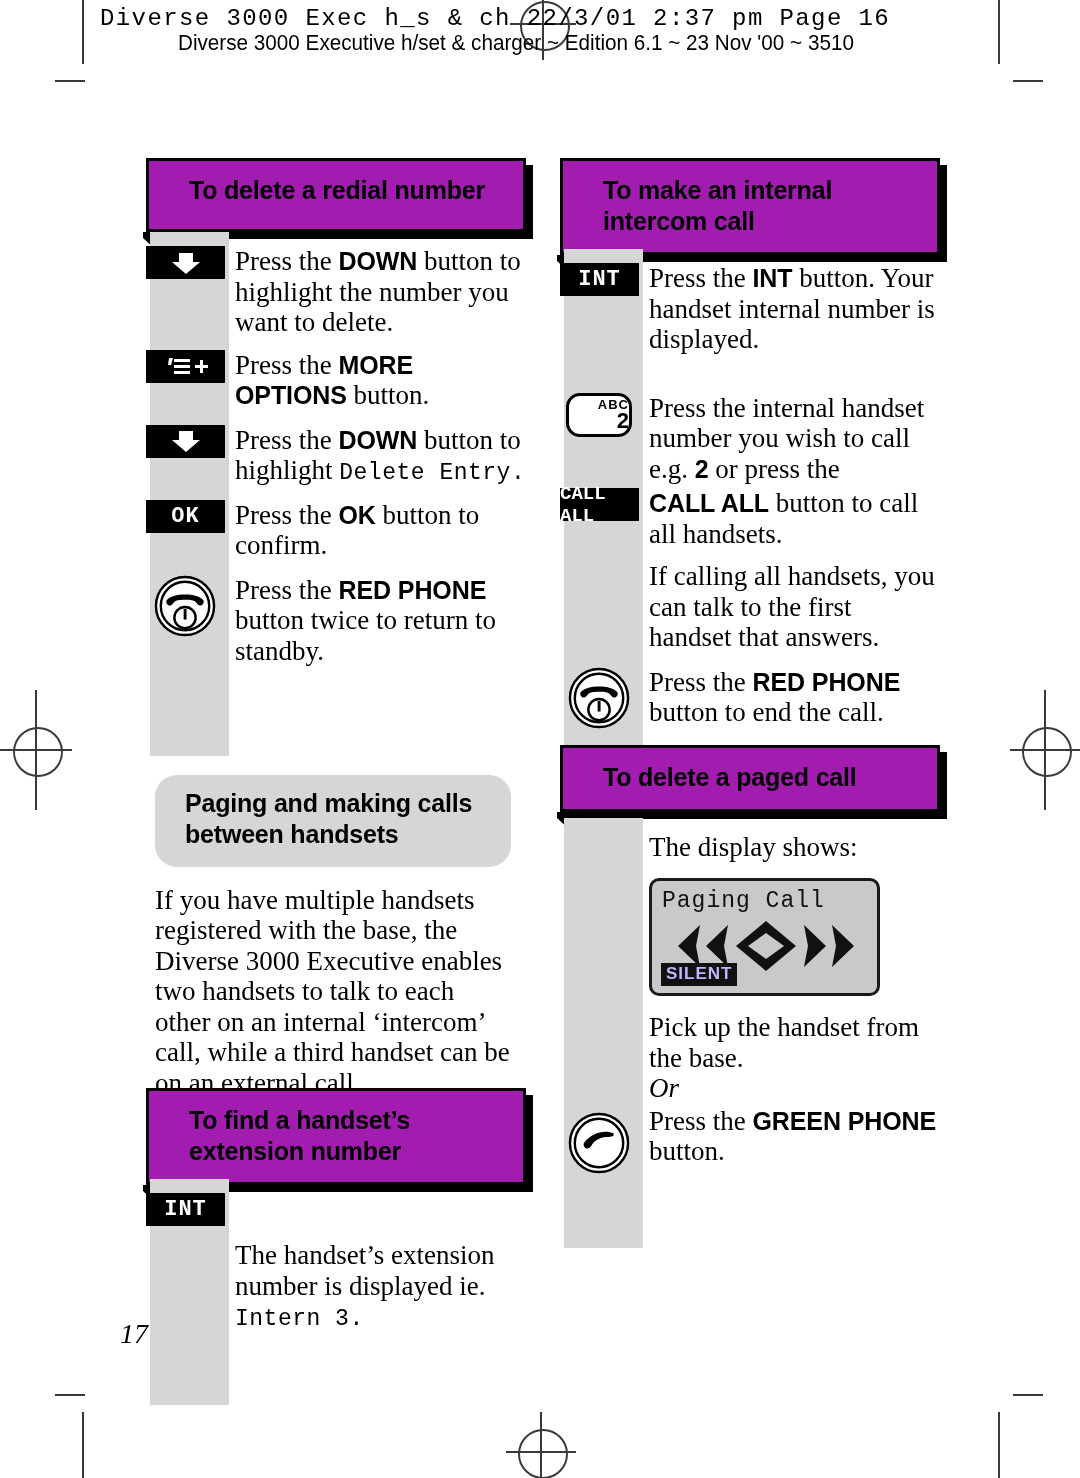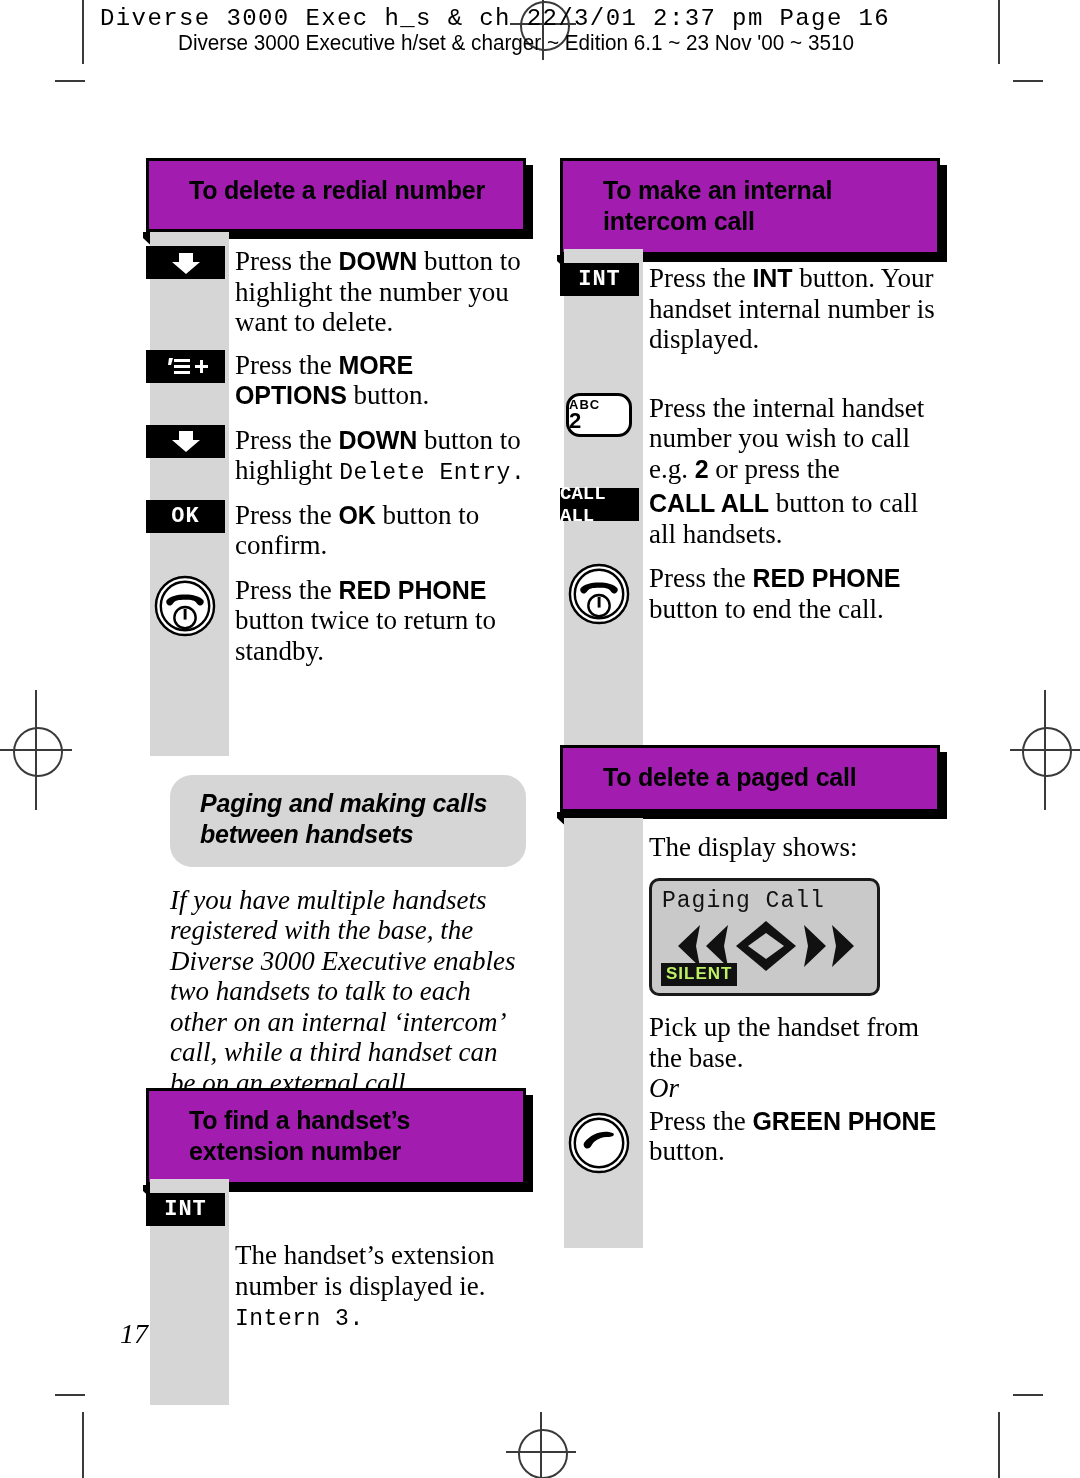--- a/index.html
+++ b/index.html
@@ -70,39 +70,39 @@
   
   .kblack{
     background:#000;color:#fff;width:79px;height:33px;
     display:flex;align-items:center;justify-content:center;
     font-family:"Liberation Mono",monospace;font-weight:bold;
     font-size:22px;letter-spacing:1px;box-sizing:border-box;
   }
   .kblack.small{font-size:19px;letter-spacing:0px;}
   .kround{
     width:66px;height:44px;border:3px solid #000;border-radius:14px;background:#fff;
-    box-sizing:border-box;display:flex;flex-direction:column;align-items:flex-start;
+    box-sizing:border-box;display:flex;flex-direction:column;align-items:flex-end;
     justify-content:center;line-height:1;margin-left:6px;
   }
   .kround .abc{font-family:"Liberation Sans",sans-serif;font-size:13px;font-weight:bold;letter-spacing:1px;}
   .kround .num{font-family:"Liberation Sans",sans-serif;font-size:22px;font-weight:bold;margin-top:-1px;}
   .kcirc{width:62px;height:62px;margin-left:8px;}
 
   
   .lcd{
     width:231px;height:118px;background:#c9c9c9;border:3px solid #1a1a1a;
     border-radius:10px;box-sizing:border-box;position:relative;margin-left:6px;
   }
   .lcd .line1{
     position:absolute;left:10px;top:7px;font-family:"Liberation Mono",monospace;
     font-size:23px;letter-spacing:1px;color:#111;
   }
   .lcd .anim{position:absolute;left:14px;top:40px;}
   .lcd .silent{
-    position:absolute;left:9px;bottom:7px;background:#111;color:#bef264;
+    position:absolute;left:9px;bottom:7px;background:#111;color:#c4b5fd;
     font-family:"Liberation Sans",sans-serif;font-weight:bold;font-size:17px;
     letter-spacing:1px;padding:1px 5px 2px 5px;
   }
 
   
   .pageno{position:absolute;left:120px;top:1318px;font-size:28px;font-style:italic;}
 </style>
 </head>
 <body>
 
@@ -211,21 +211,21 @@
             <path d="M13,26 c6,-8 32,-8 38,0 c1.5,3 -2,7 -5,5 c-2,-1.4 -2.5,-4 -6,-4.8 c-4,-0.9 -12,-0.9 -16,0 c-3.5,0.8 -4,3.4 -6,4.8 c-3,2 -6.5,-2 -5,-5 z" fill="#000"></path>
             <circle cx="32" cy="44" r="11" fill="#fff" stroke="#000" stroke-width="2.5"></circle>
             <rect x="30.6" y="35" width="3" height="11" fill="#000"></rect>
           </svg>
         </div>
         <div class="txt">Press the <b>RED PHONE</b> button twice to return to standby.</div>
       </div>
     </div>
   </div>
 
-  <div style="position:absolute;left:24px;top:775px;width:356px;font-style:italic;">
+  <div style="position:absolute;left:9px;top:775px;width:356px;">
     <div class="greyhead">
       <h2>Paging and making calls between handsets</h2>
     </div>
     <div class="para" style="margin-top:18px;padding-left:0px;">If you have multiple handsets registered with the base, the Diverse 3000 Executive enables two handsets to talk to each other on an internal ‘intercom’ call, while a third handset can be on an external call.</div>
   </div>
 
   <div style="position:absolute;left:0;top:1088px;width:380px;">
     <div class="callout">
       <div class="box" style="width:380px;min-height:74px;">
         <h2>To find a handset’s extension number</h2>
@@ -284,20 +284,24 @@
         <div class="txt">Press the internal handset number you wish to call e.g. <b>2</b> or press the</div>
       </div>
 
       <div class="row" style="margin-top:4px;">
         <div class="keycol">
           <div class="kblack small">CALL ALL</div>
         </div>
         <div class="txt"><b>CALL ALL</b> button to call all handsets.</div>
       </div>
 
+      <div class="row" style="margin-top:12px;">
+        <div class="keycol"></div>
+        <div class="txt">If calling all handsets, you can talk to the first handset that answers.</div>
+      </div>
 
       <div class="row" style="margin-top:14px;">
         <div class="keycol">
           <svg class="kcirc" viewBox="0 0 64 64">
             <circle cx="32" cy="32" r="30" fill="#fff" stroke="#000" stroke-width="2.5"></circle>
             <circle cx="32" cy="32" r="25" fill="#fff" stroke="#000" stroke-width="2.5"></circle>
             <path d="M13,26 c6,-8 32,-8 38,0 c1.5,3 -2,7 -5,5 c-2,-1.4 -2.5,-4 -6,-4.8 c-4,-0.9 -12,-0.9 -16,0 c-3.5,0.8 -4,3.4 -6,4.8 c-3,2 -6.5,-2 -5,-5 z" fill="#000"></path>
             <circle cx="32" cy="44" r="11" fill="#fff" stroke="#000" stroke-width="2.5"></circle>
             <rect x="30.6" y="35" width="3" height="11" fill="#000"></rect>
           </svg>

